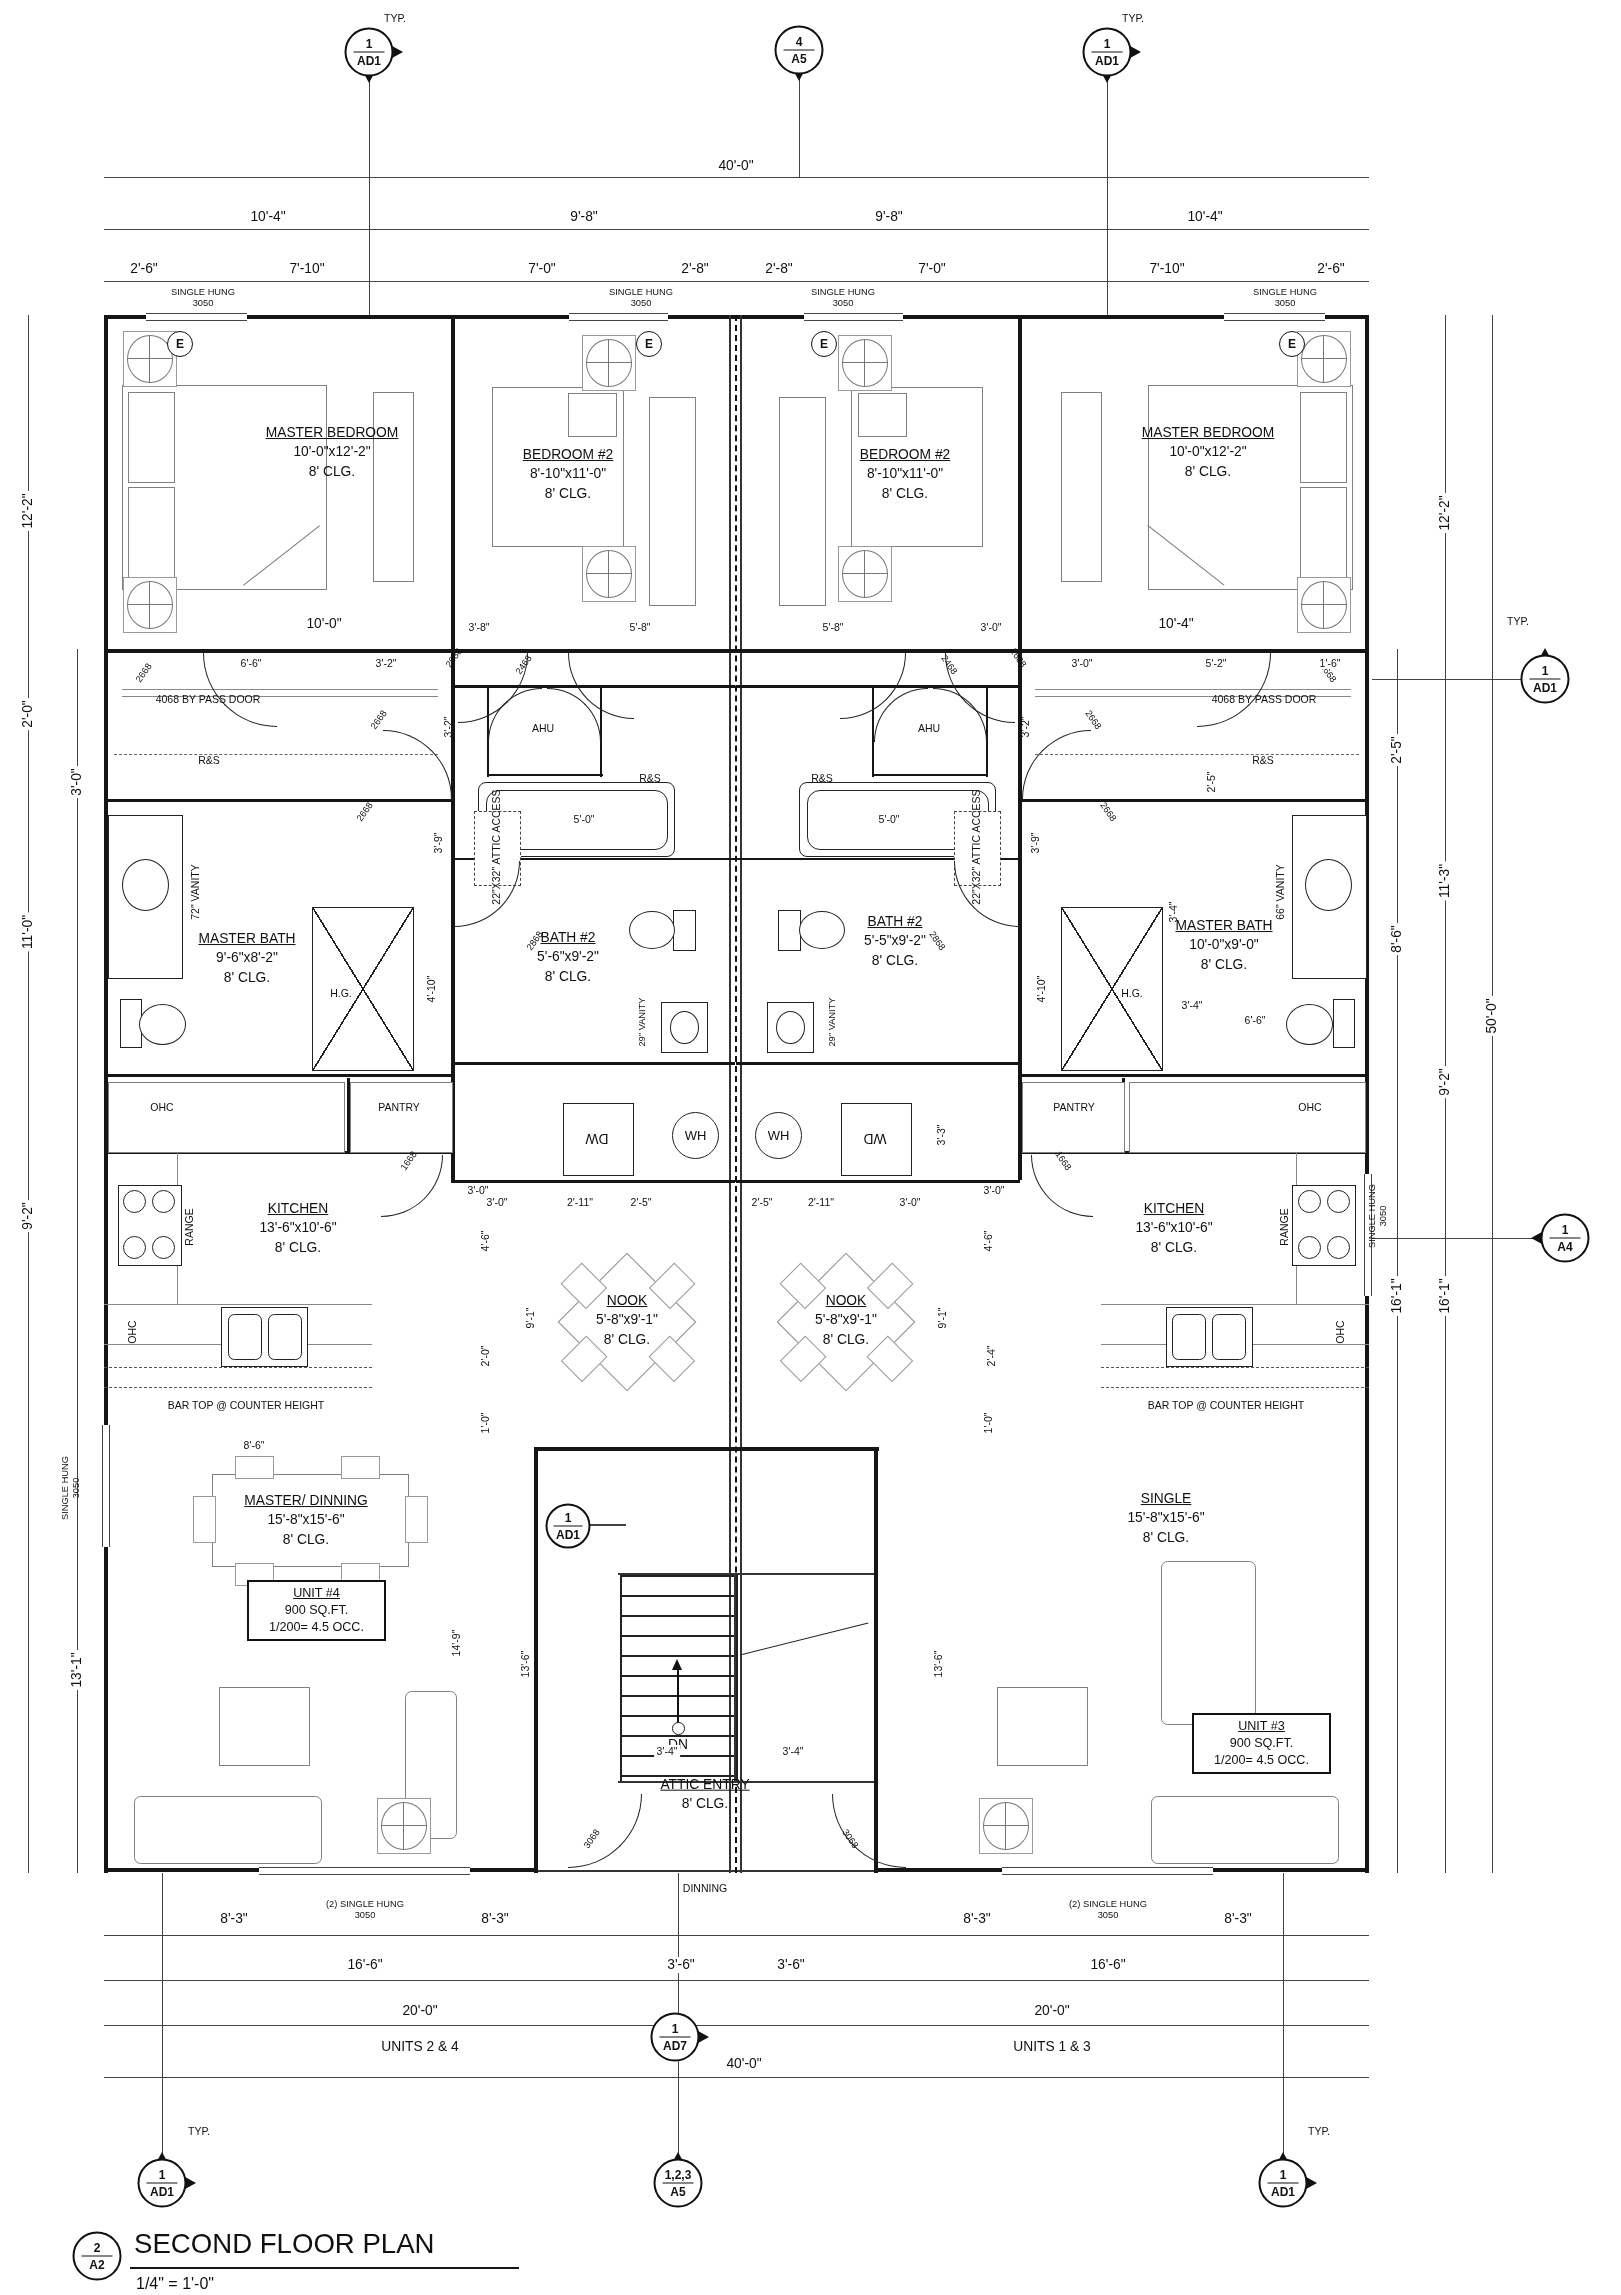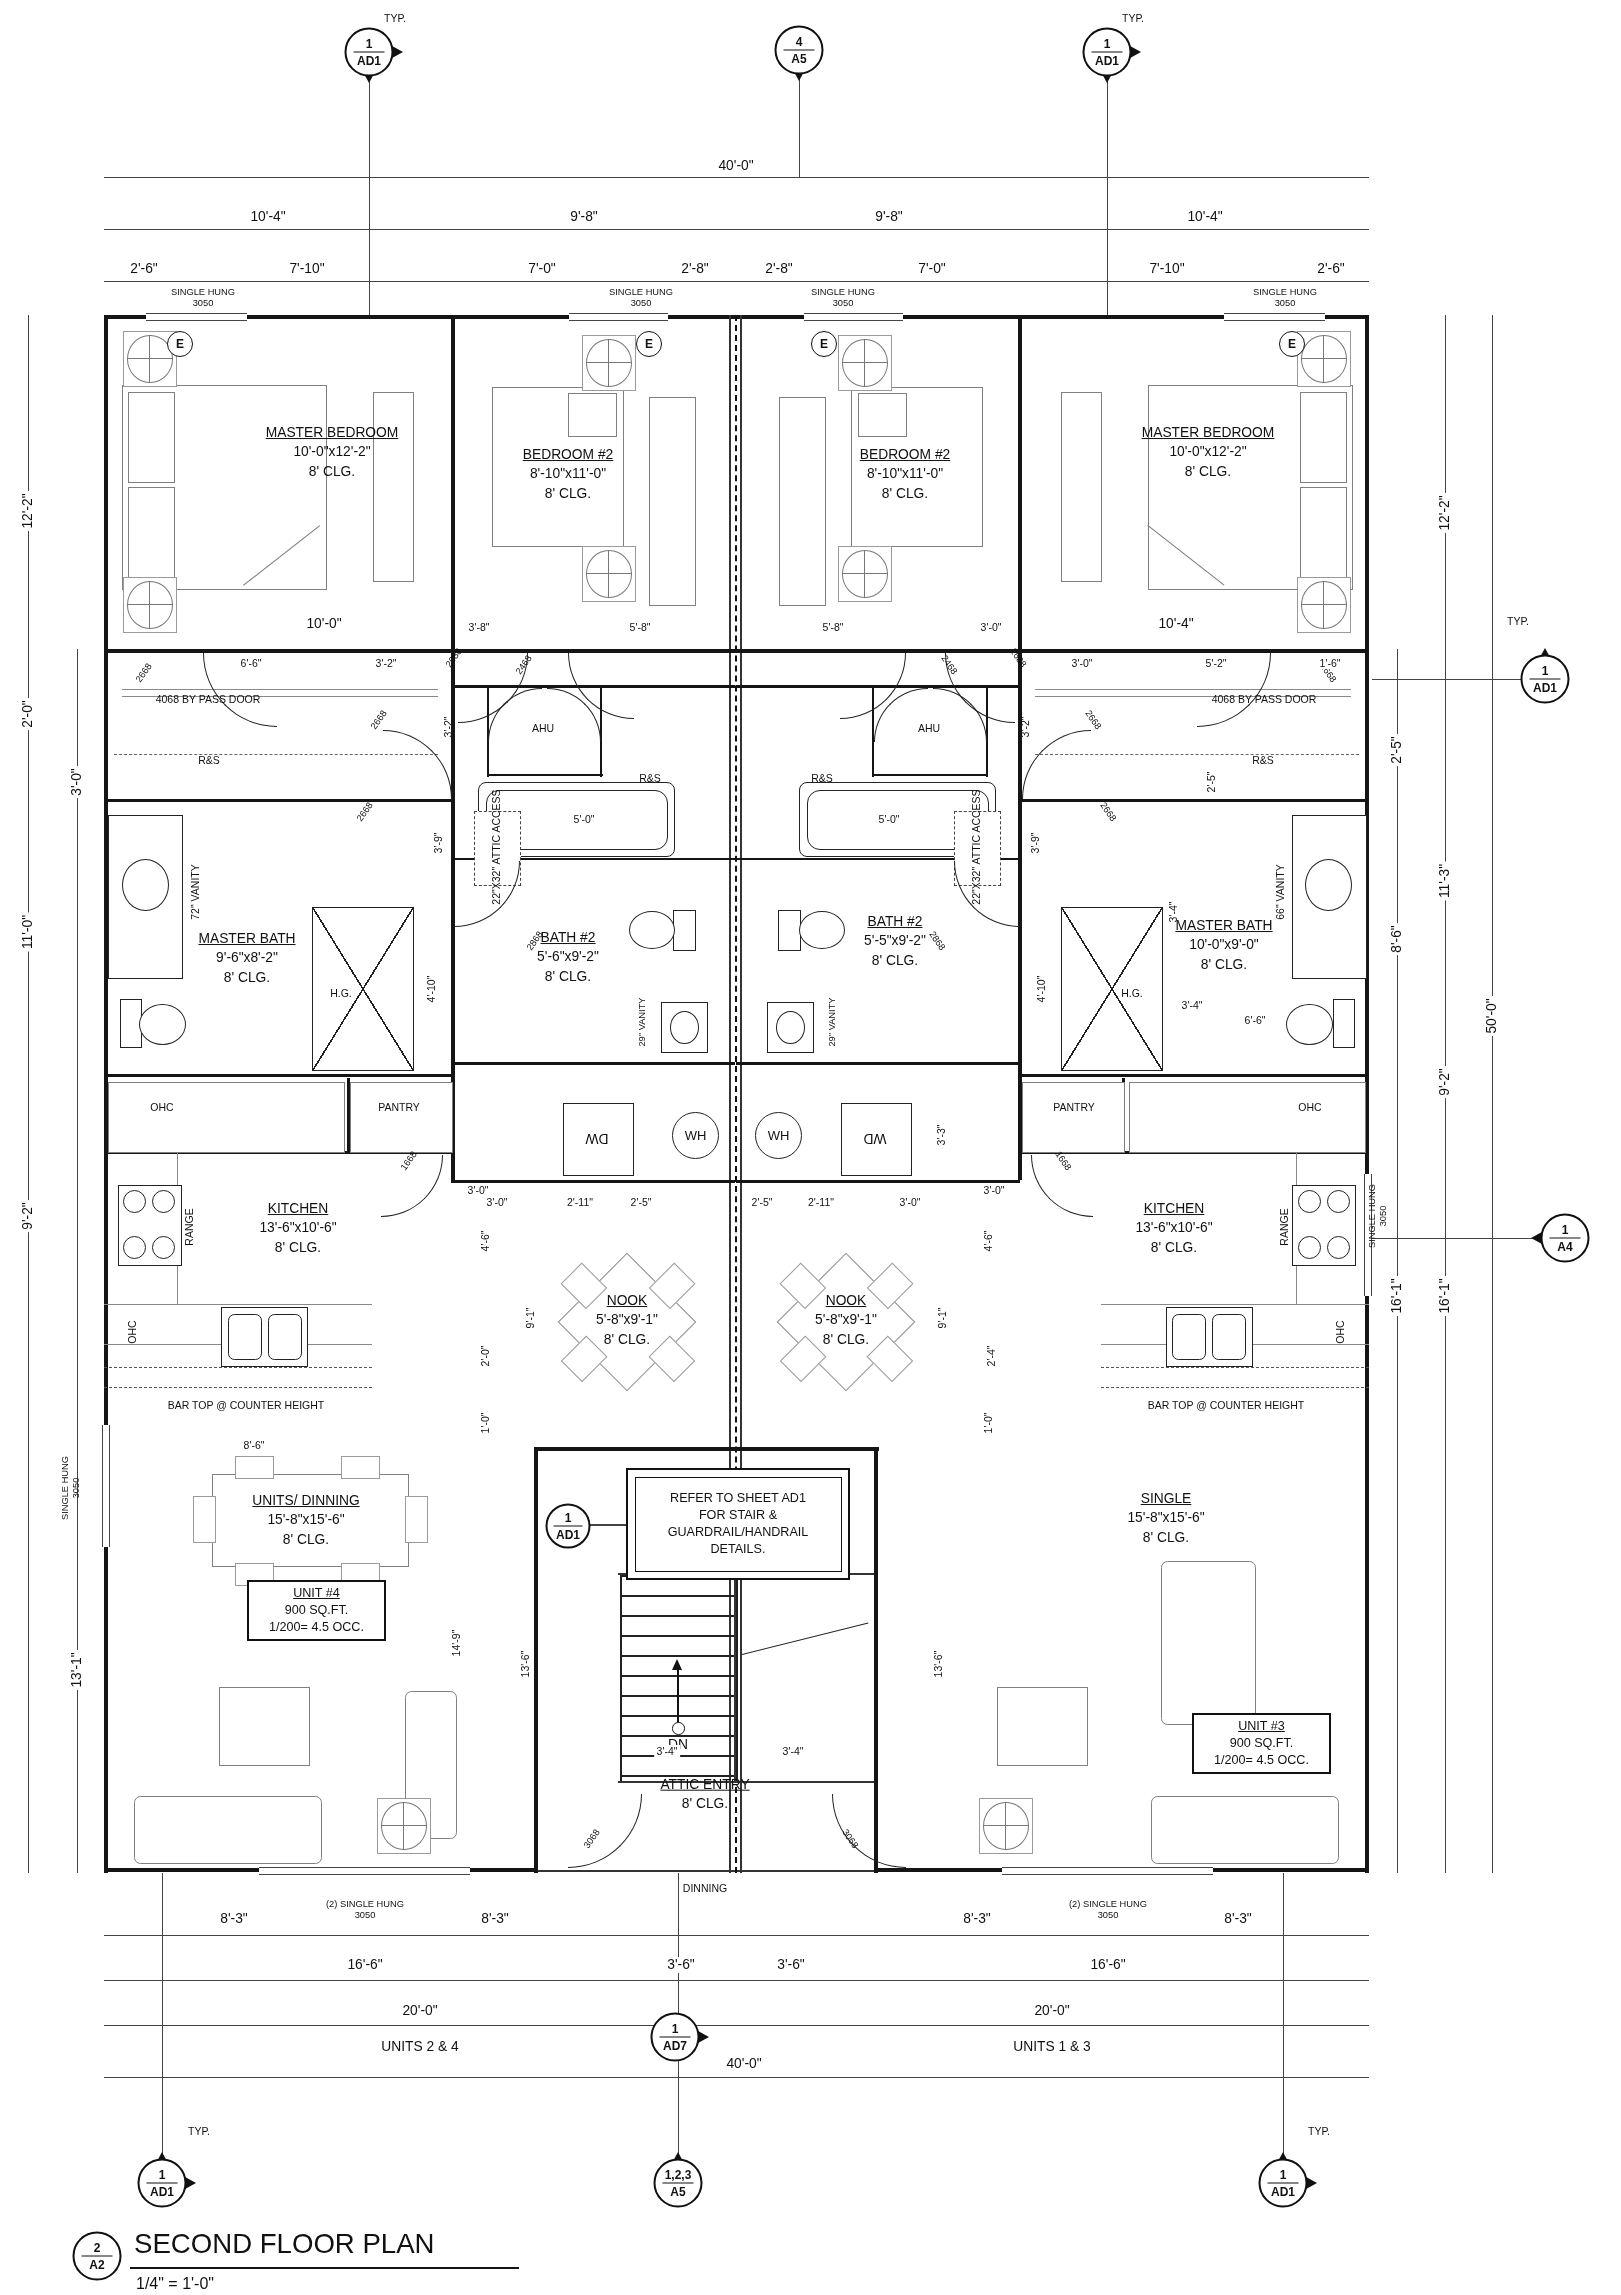--- a/index.html
+++ b/index.html
@@ -267,28 +267,20 @@
   <div class="chair" style="left:405px;top:1496px;width:21px;height:45px"></div>
   <div class="g round" style="left:134px;top:1796px;width:186px;height:66px"></div>
   <div class="g round" style="left:405px;top:1691px;width:50px;height:146px"></div>
   <div class="g" style="left:219px;top:1687px;width:89px;height:77px"></div>
   <div class="fan" style="left:377px;top:1798px"></div>
   <div class="g round" style="left:1161px;top:1561px;width:93px;height:162px"></div>
   <div class="g round" style="left:1151px;top:1796px;width:186px;height:66px"></div>
   <div class="g" style="left:997px;top:1687px;width:89px;height:77px"></div>
   <div class="fan" style="left:979px;top:1798px"></div>
 
-  <div class="notebox" style="left:626px;top:1468px;width:220px;height:108px">
-    <div class="inner">
-      <span>REFER TO SHEET AD1</span>
-      <span>FOR STAIR &amp;</span>
-      <span>GUARDRAIL/HANDRAIL</span>
-      <span>DETAILS.</span>
-    </div>
-  </div>
   <div class="ln" style="left:589px;top:1524px;width:37px;height:1.6px"></div>
   <div class="mkw" style="left:568px;top:1526px">
     <div class="mk" style="width:41px;height:41px">
         <span class="n">1</span>
         <span class="s">AD1</span>
       </div>
   </div>
   <div class="thin" style="left:618px;top:1573px;width:256px;height:2.4px"></div>
   <div class="treads" style="left:620px;top:1575px;width:114px;height:206px"></div>
   <div class="thinv" style="left:734px;top:1575px;height:206px;width:2.4px"></div>
@@ -353,21 +345,21 @@
     <span class="nm">NOOK</span>
       <span>5'-8"x9'-1"</span>
       <span>8' CLG.</span>
     </div>
   <div class="room" style="left:846px;top:1320px">
     <span class="nm">NOOK</span>
       <span>5'-8"x9'-1"</span>
       <span>8' CLG.</span>
     </div>
   <div class="room" style="left:306px;top:1520px">
-    <span class="nm">UNITS/ DINNING</span>
+    <span class="nm">MASTER/ DINNING</span>
       <span>15'-8"x15'-6"</span>
       <span>8' CLG.</span>
     </div>
   <div class="room" style="left:1166px;top:1518px">
     <span class="nm">SINGLE</span>
       <span>15'-8"x15'-6"</span>
       <span>8' CLG.</span>
     </div>
   <div class="room" style="left:705px;top:1794px;z-index:6">
     <span class="nm">ATTIC ENTRY</span>

